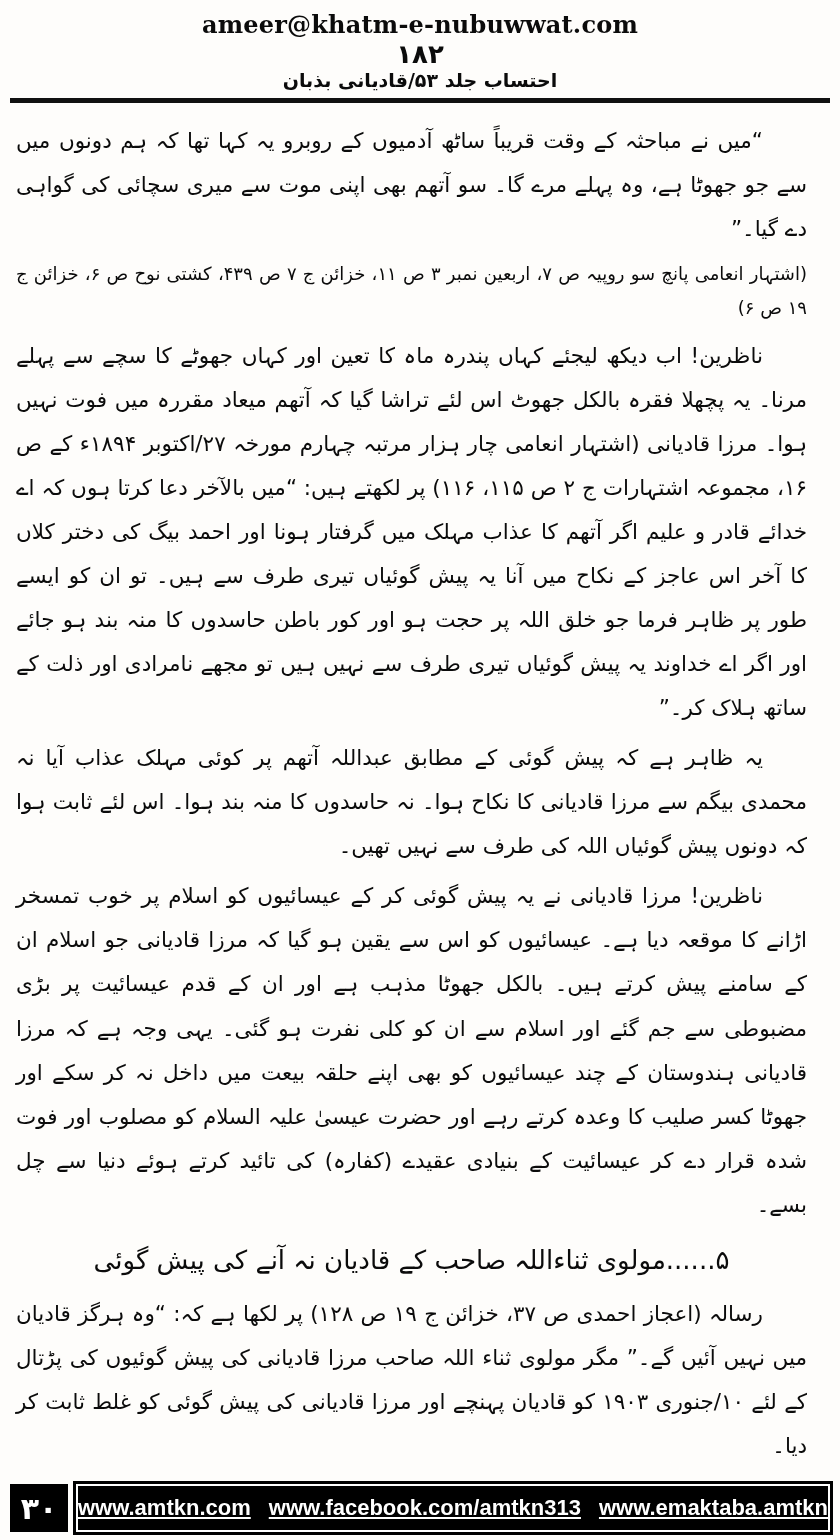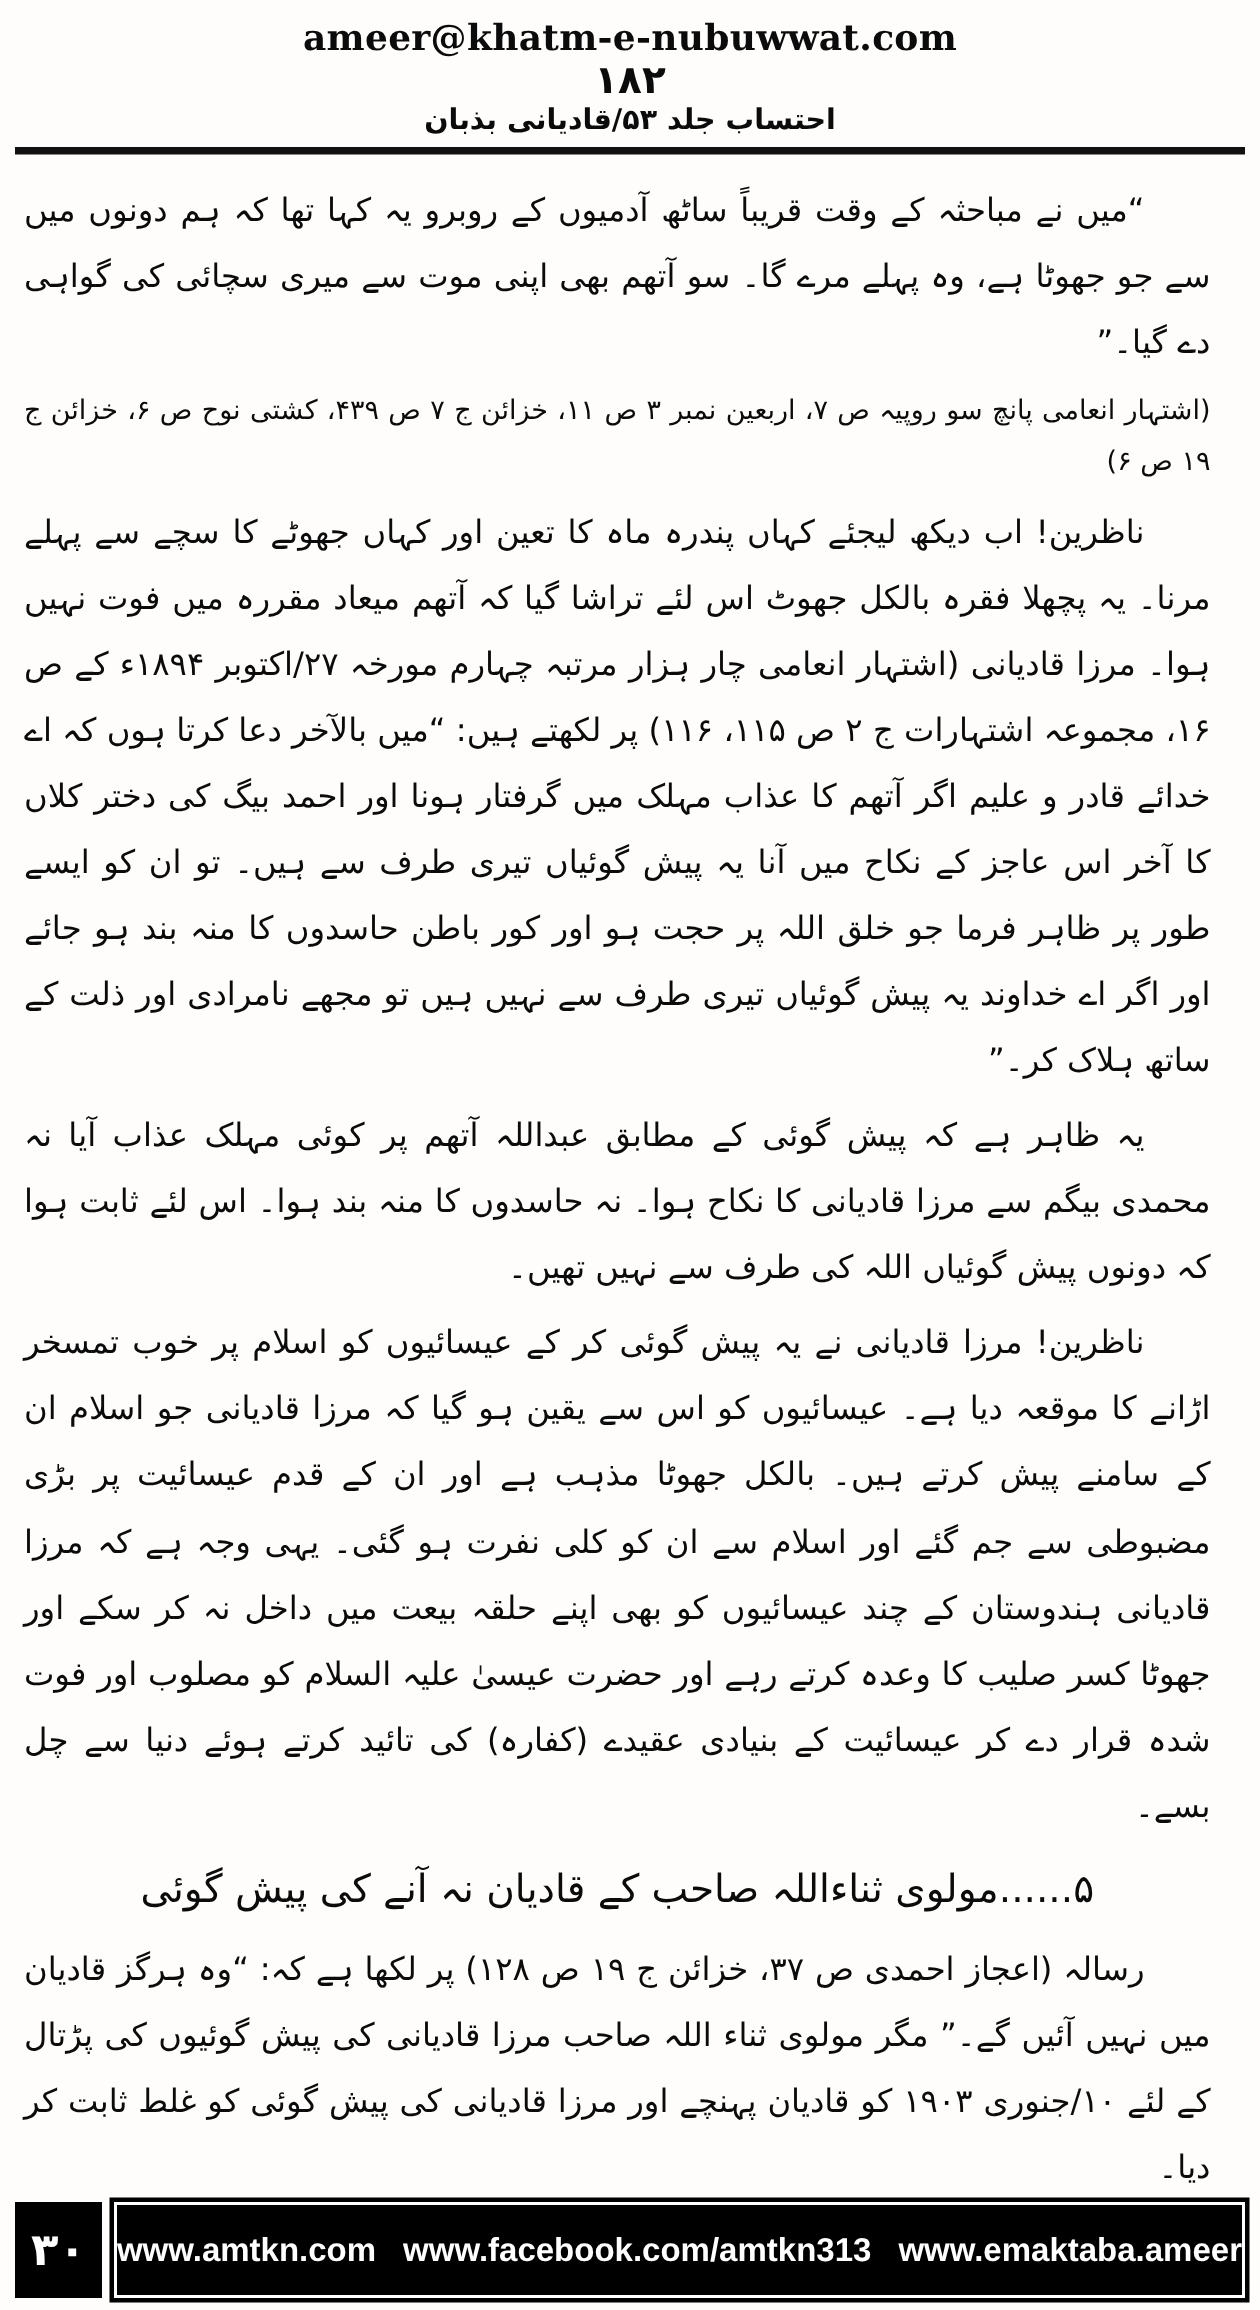--- a/index.html
+++ b/index.html
@@ -68,21 +68,21 @@
     text-align: center;
     margin: 10px 0 8px 0;
     line-height: 1.8;
   }
   
   .footer {
     position: absolute;
     left: 10px;
     right: 10px;
     bottom: 8px;
-    height: 64px;
+    height: 48px;
     display: flex;
     gap: 8px;
     direction: ltr;
   }
   .footer-page-box {
     width: 86px;
     background: #000;
     color: #fff;
     display: flex;
     align-items: center;
@@ -97,20 +97,21 @@
     border: 2px solid #fff;
     outline: 3px solid #000;
     display: flex;
     align-items: center;
     justify-content: flex-start;
     gap: 18px;
     font-family: "Liberation Sans", sans-serif;
     font-weight: bold;
     font-size: 22px;
     white-space: nowrap;
+    text-decoration: underline;
   }
 </style>
 </head>
 <body>
 
 <div class="page">
 
   <div class="header">
     <div class="header-email">ameer@khatm-e-nubuwwat.com</div>
     <div class="header-page">۱۸۲</div>
@@ -129,17 +130,17 @@
     <h2 class="section-heading">۵......مولوی ثناءاللہ صاحب کے قادیان نہ آنے کی پیش گوئی</h2>
 
     <p class="para">رسالہ (اعجاز احمدی ص ۳۷، خزائن ج ۱۹ ص ۱۲۸) پر لکھا ہے کہ: “وہ ہرگز قادیان میں نہیں آئیں گے۔” مگر مولوی ثناء اللہ صاحب مرزا قادیانی کی پیش گوئیوں کی پڑتال کے لئے ۱۰/جنوری ۱۹۰۳ کو قادیان پہنچے اور مرزا قادیانی کی پیش گوئی کو غلط ثابت کر دیا۔</p>
   </div>
 
   <div class="footer">
     <div class="footer-page-box">۳۰</div>
     <div class="footer-bar">
       <span>www.amtkn.com</span>
       <span>www.facebook.com/amtkn313</span>
-      <span>www.emaktaba.ameer</span>
+      <span>www.emaktaba.amtkn</span>
     </div>
   </div>
 
 </div>
 
 </body></html>

